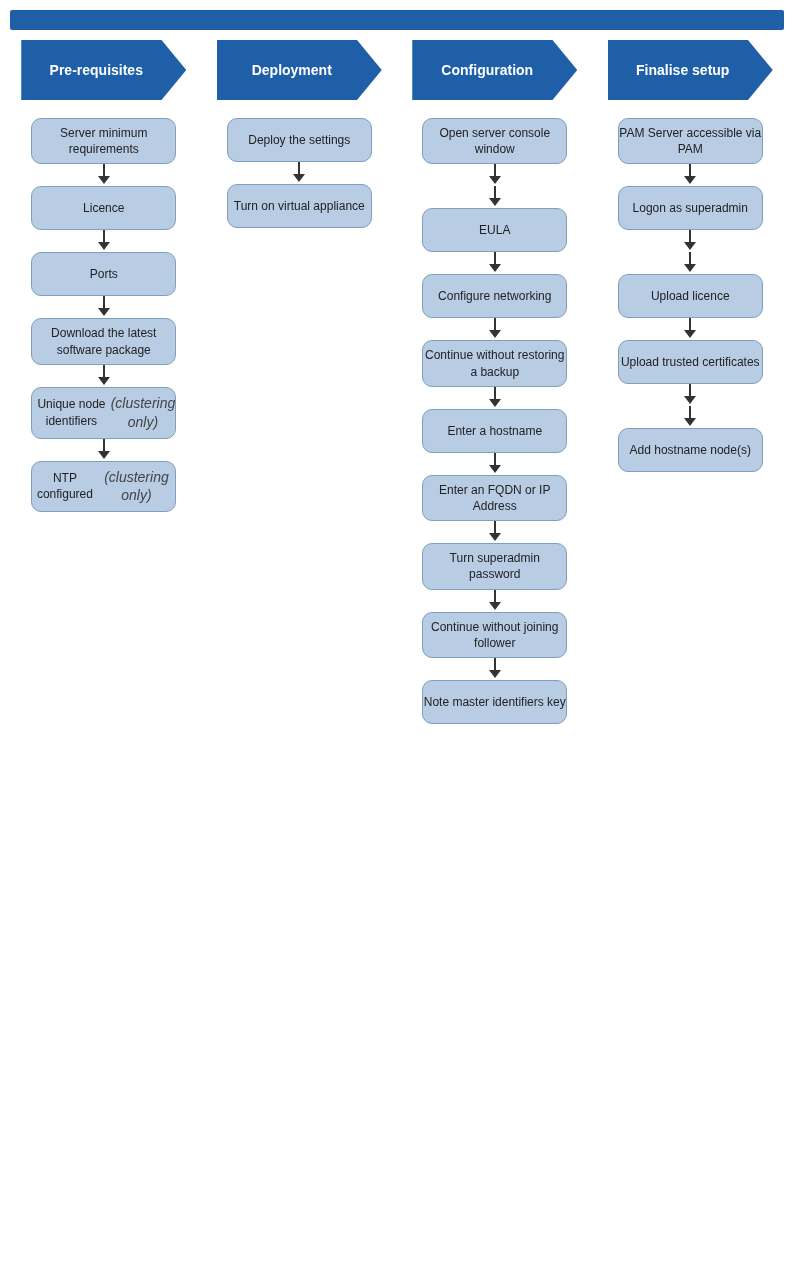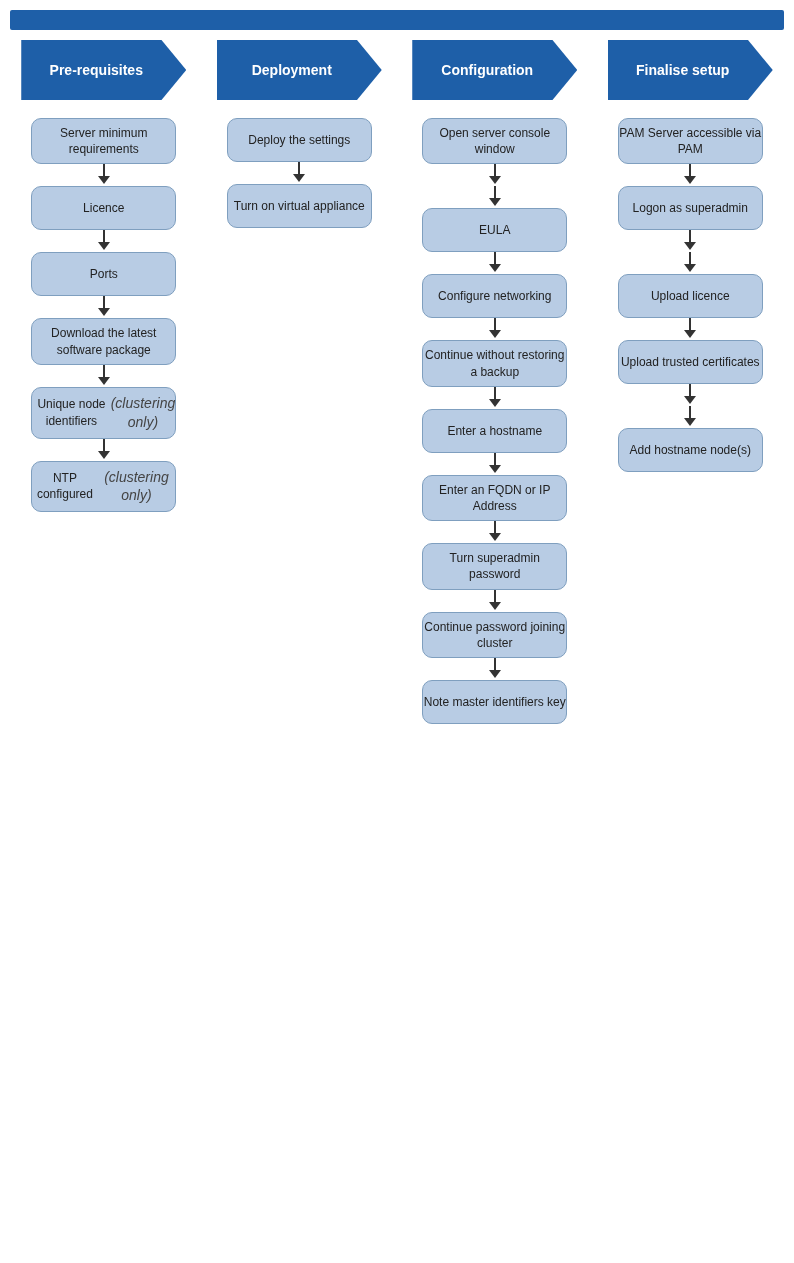--- a/index.html
+++ b/index.html
@@ -214,21 +214,21 @@
         <div class="triangle"></div>
       </div>
       <div class="step-box">
         <span>Turn superadmin password</span>
       </div>
       <div class="arrow-down">
         <div class="line"></div>
         <div class="triangle"></div>
       </div>
       <div class="step-box">
-        <span>Continue password joining cluster</span>
+        <span>Continue without joining follower</span>
       </div>
       <div class="arrow-down">
         <div class="line"></div>
         <div class="triangle"></div>
       </div>
       <div class="step-box">
         <span>Note master identifiers key</span>
       </div>
     </div>
     <div class="column">

